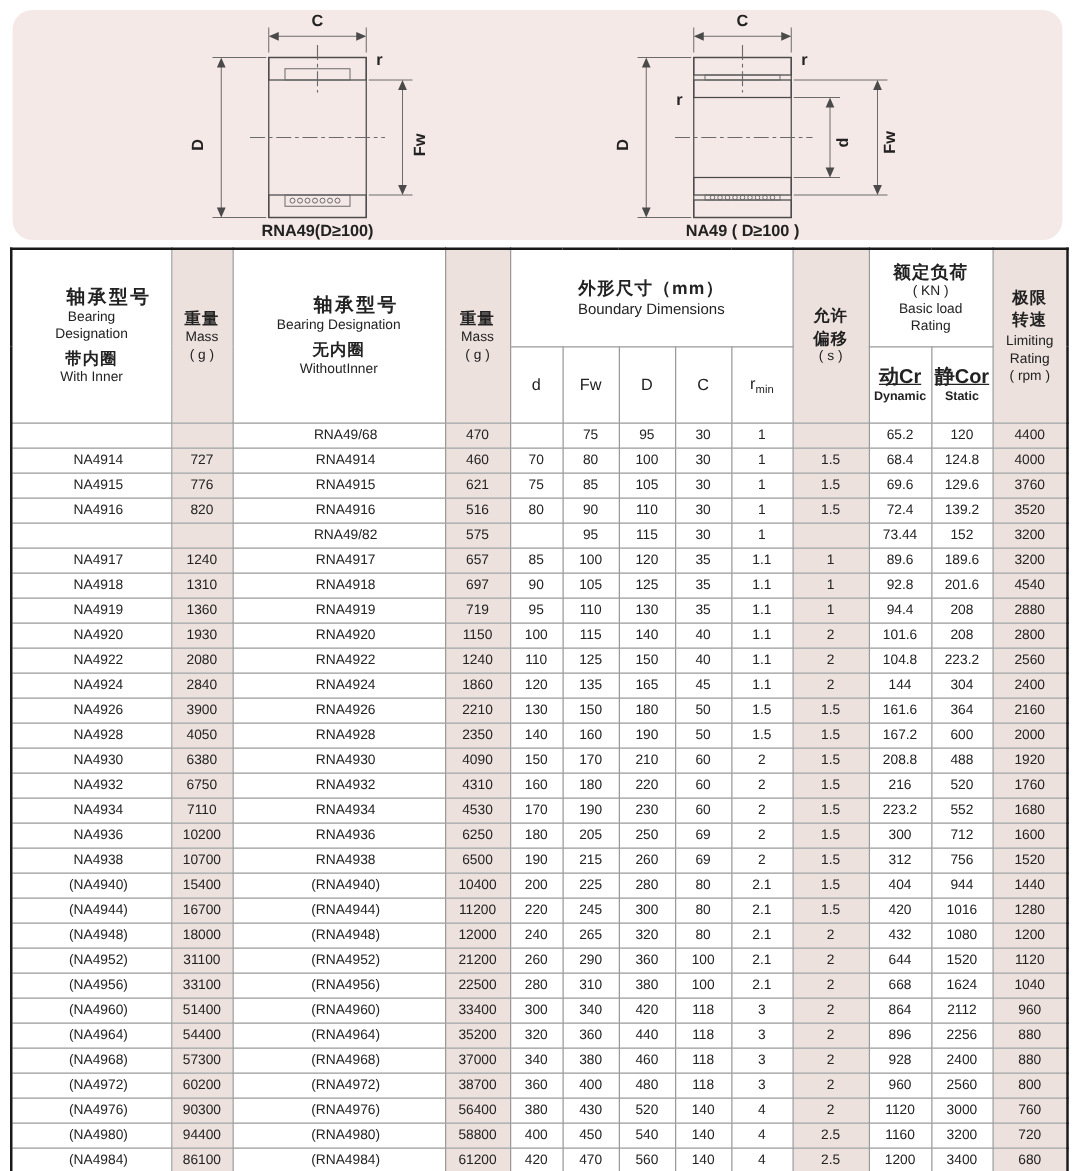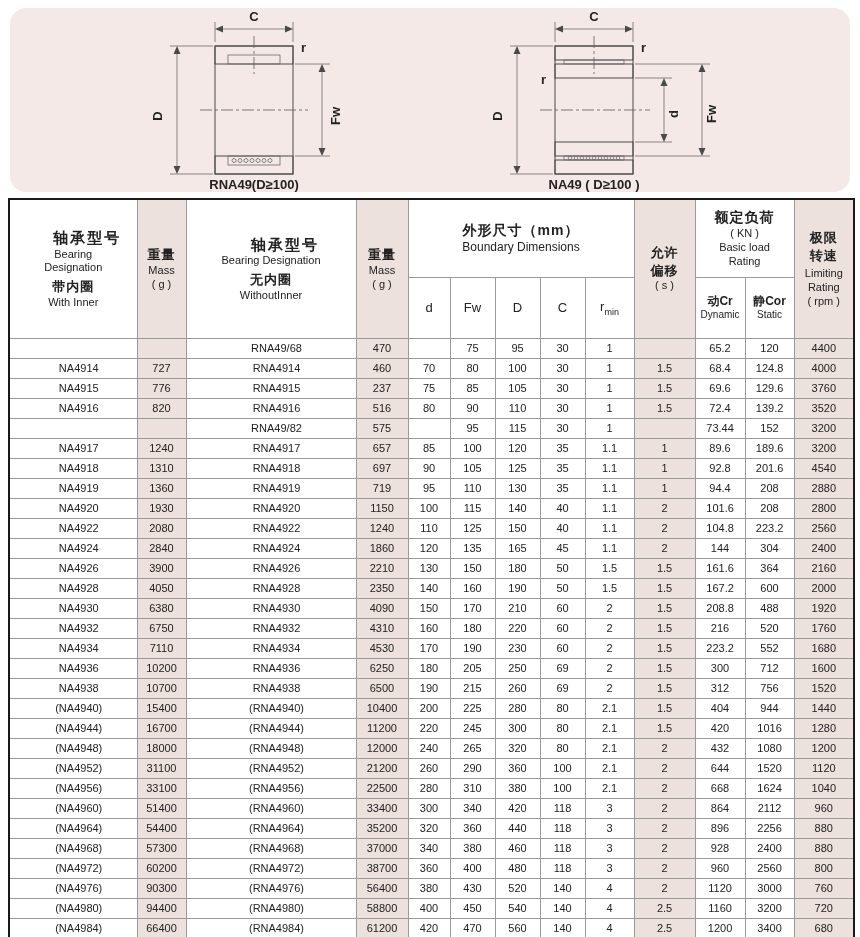--- a/index.html
+++ b/index.html
@@ -25,25 +25,25 @@
         vertical-align:middle;overflow:hidden;white-space:nowrap;}
   thead tr.main{height:78px;}
   thead tr.sub{height:61px;}
   tbody tr{height:19px;}
   tbody td{font-size:11px;line-height:19px;color:#222;}
   td.designation{text-align:center;padding-left:11px;}
   .shade{background:#ece1dd;}
   .zh1{font-size:15px;font-weight:bold;letter-spacing:2px;line-height:1.3;padding-left:28px;}
   .zh2{font-size:13px;font-weight:bold;letter-spacing:1px;line-height:1.35;}
   .en{font-size:11px;font-weight:normal;line-height:1.25;color:#222;}
-  .en2{font-size:10px;font-weight:normal;line-height:1.2;color:#222;}
+  .en2{font-size:10px;font-weight:bold;line-height:1.2;color:#222;}
   .gap{margin-top:3px;}
   .dimhead{font-size:13px;font-weight:normal;}
   .dimhead sub{font-size:9px;}
-  .loadzh{font-size:12px;font-weight:bold;line-height:1.25;}
+  .loadzh{font-size:16px;font-weight:bold;line-height:1.25;text-decoration:underline;}
 </style>
 </head>
 <body>
 
 <div class="panel">
   <svg width="840" height="184" viewBox="0 0 840 184">
     <defs>
       <pattern id="h1" width="6" height="6" patternUnits="userSpaceOnUse">
         <path d="M0,6 L6,0" stroke="#555" stroke-width="1.1"></path>
       </pattern>
@@ -259,21 +259,21 @@
         <td>1</td>
         <td class="shade">1.5</td>
         <td>68.4</td>
         <td>124.8</td>
         <td class="shade">4000</td>
       </tr>
       <tr>
         <td class="designation">NA4915</td>
         <td class="shade">776</td>
         <td class="designation">RNA4915</td>
-        <td class="shade">237</td>
+        <td class="shade">621</td>
         <td>75</td>
         <td>85</td>
         <td>105</td>
         <td>30</td>
         <td>1</td>
         <td class="shade">1.5</td>
         <td>69.6</td>
         <td>129.6</td>
         <td class="shade">3760</td>
       </tr>
@@ -662,21 +662,21 @@
         <td>540</td>
         <td>140</td>
         <td>4</td>
         <td class="shade">2.5</td>
         <td>1160</td>
         <td>3200</td>
         <td class="shade">720</td>
       </tr>
       <tr>
         <td class="designation">(NA4984)</td>
-        <td class="shade">66400</td>
+        <td class="shade">86100</td>
         <td class="designation">(RNA4984)</td>
         <td class="shade">61200</td>
         <td>420</td>
         <td>470</td>
         <td>560</td>
         <td>140</td>
         <td>4</td>
         <td class="shade">2.5</td>
         <td>1200</td>
         <td>3400</td>

